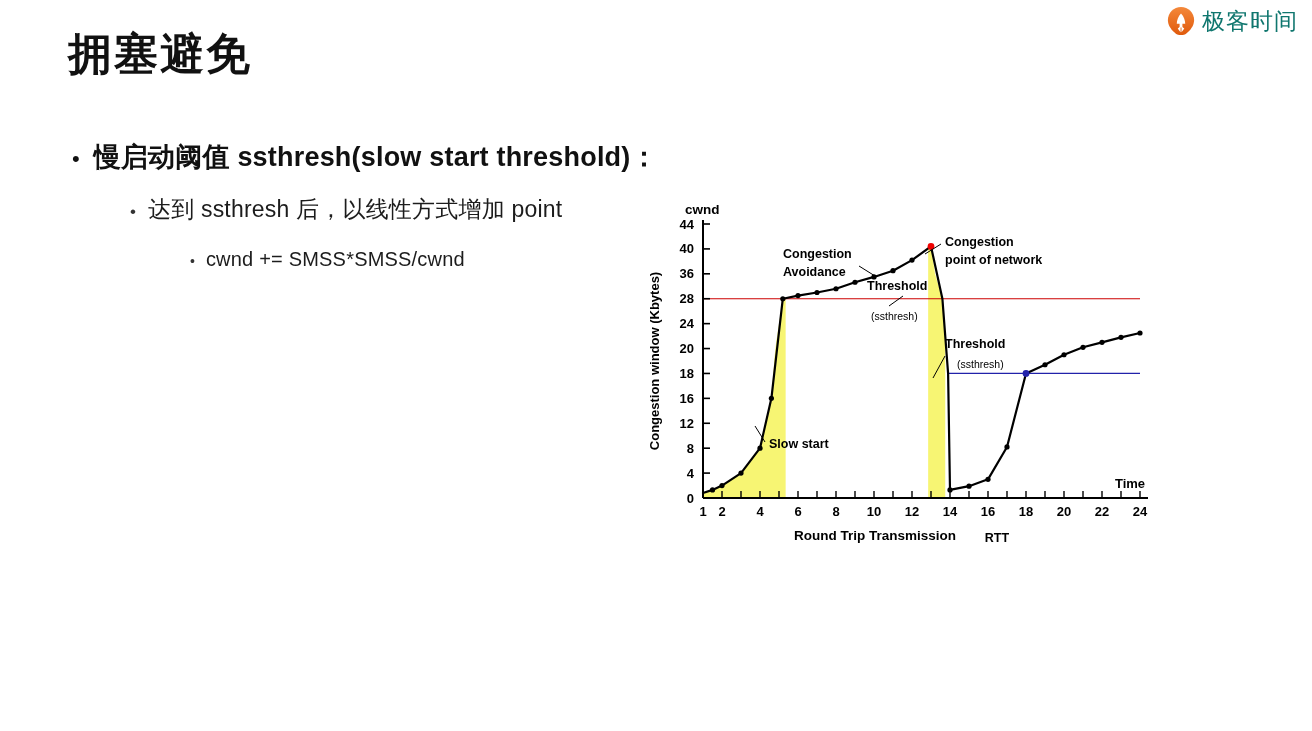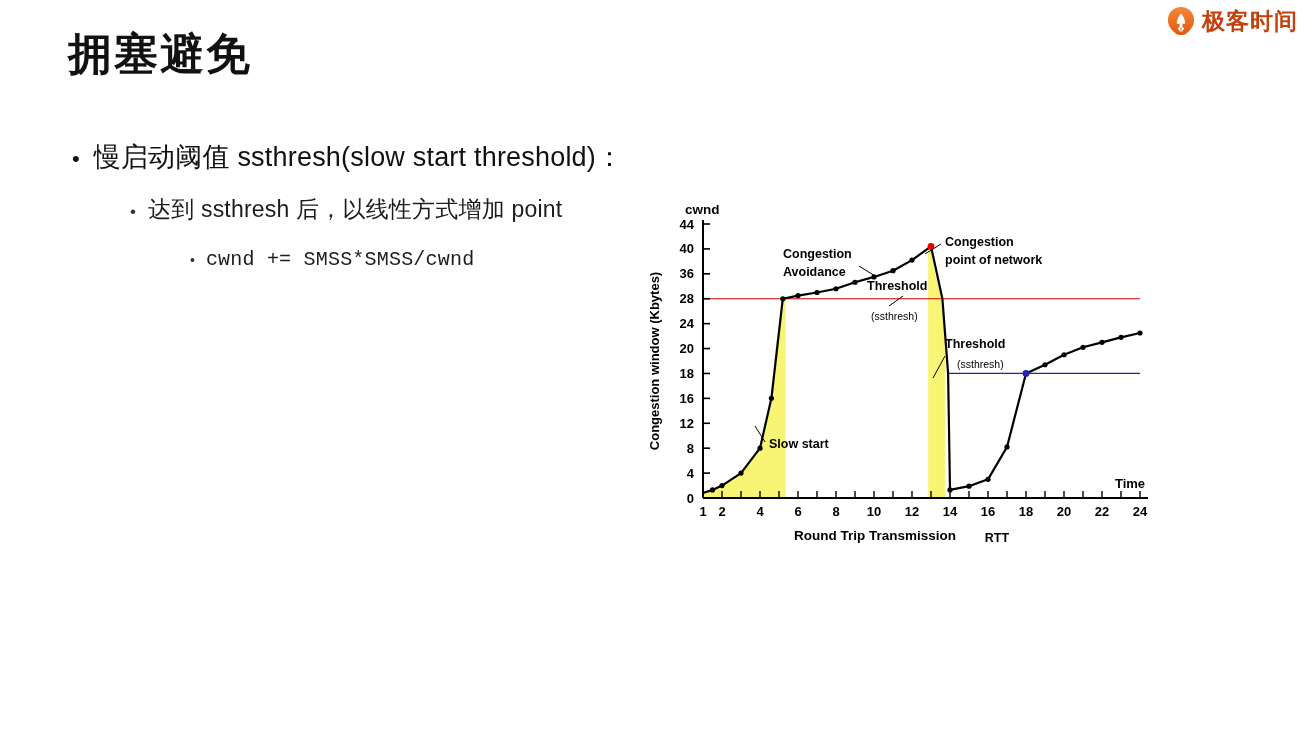--- a/index.html
+++ b/index.html
@@ -25,22 +25,22 @@
     align-items: center;
     gap: 6px;
   }
   #brand-logo .logo-mark {
     width: 30px;
     height: 30px;
     display: block;
   }
   #brand-logo .logo-text {
     font-size: 23px;
-    font-weight: 700;
-    color: #c2410c;
+    font-weight: 400;
+    color: #0f766e;
     letter-spacing: 1px;
     line-height: 1;
     text-align: center;
   }
 
   
   #slide-title {
     position: absolute;
     left: 68px;
     top: 28px;
@@ -70,21 +70,21 @@
     top: 139px;
   }
   #bullet-l1 .dot {
     font-size: 22px;
     line-height: 1;
     margin-right: 14px;
     color: #111;
   }
   #bullet-l1 .btext {
     font-size: 27px;
-    font-weight: 400;
+    font-weight: 700;
     color: #111111;
     letter-spacing: 0.2px;
   }
 
   #bullet-l2 {
     left: 130px;
     top: 194px;
   }
   #bullet-l2 .dot {
     font-size: 17px;
@@ -107,21 +107,20 @@
     font-size: 14px;
     line-height: 1;
     margin-right: 11px;
     color: #333;
   }
   #bullet-l3 .btext {
     font-size: 20px;
     font-weight: 400;
     color: #1c1c1c;
     letter-spacing: 0.2px;
-    font-family: Liberation Mono, monospace;
   }
 
   
   #chart-figure {
     position: absolute;
     left: 645px;
     top: 196px;
     width: 512px;
     height: 350px;
     background: #ffffff;

